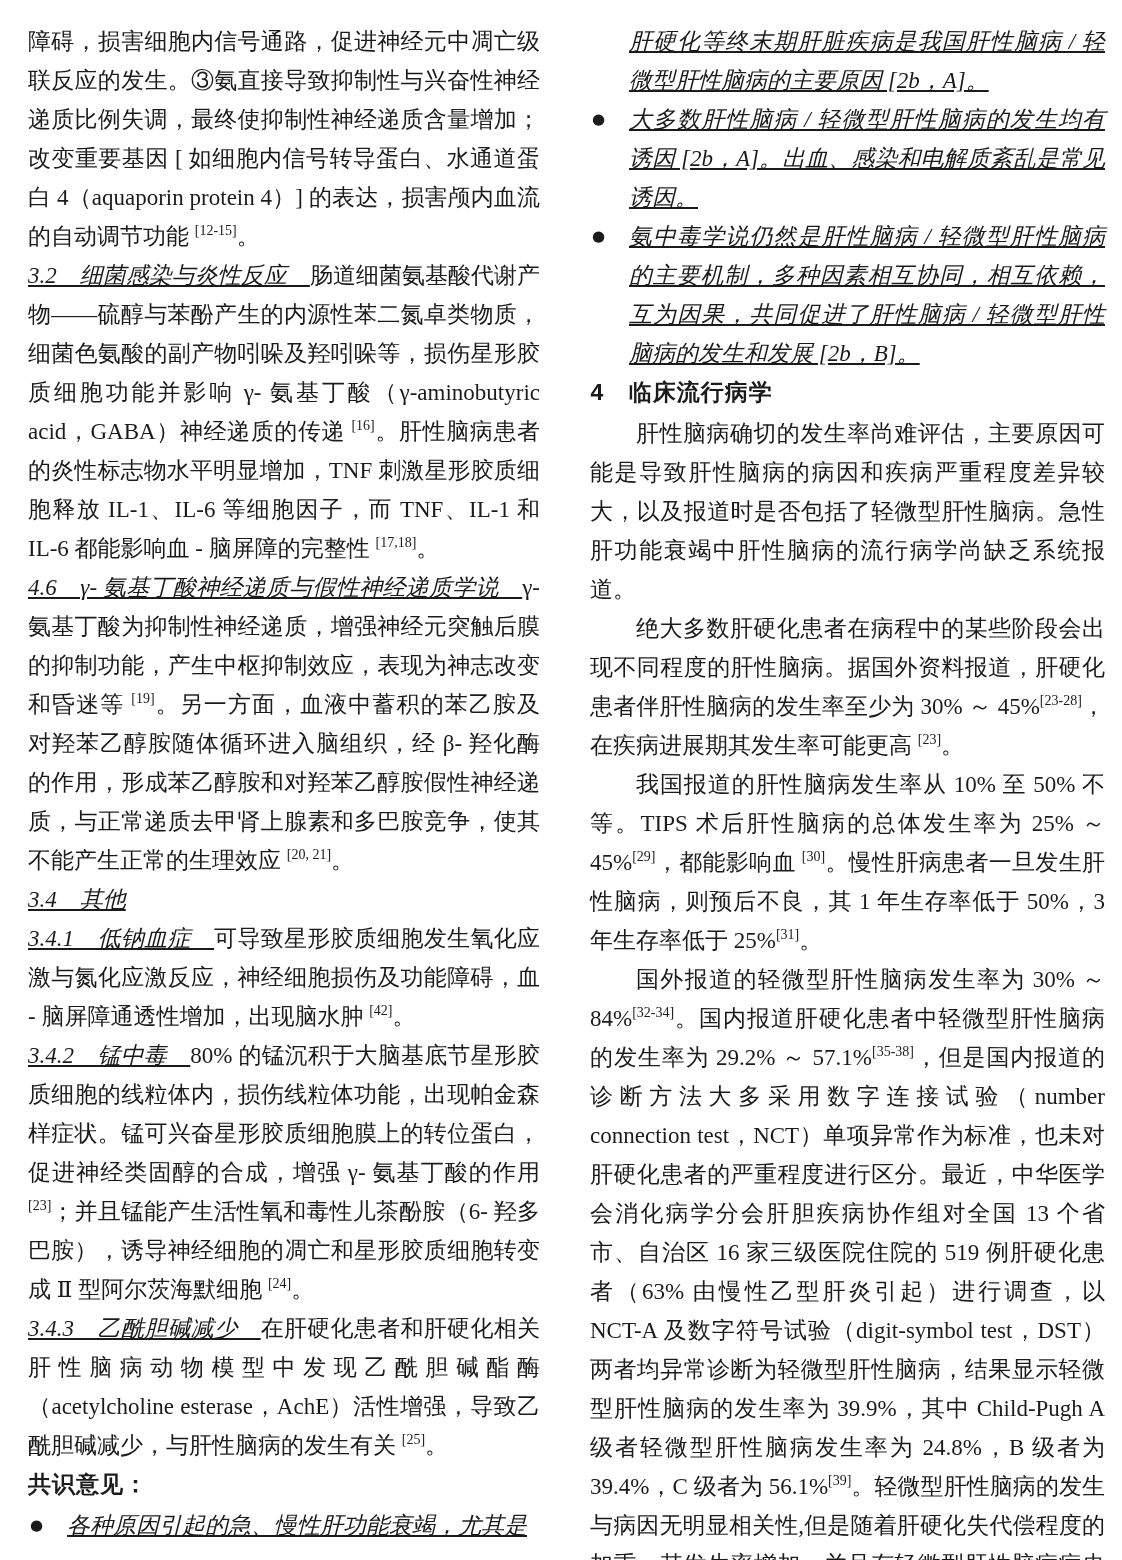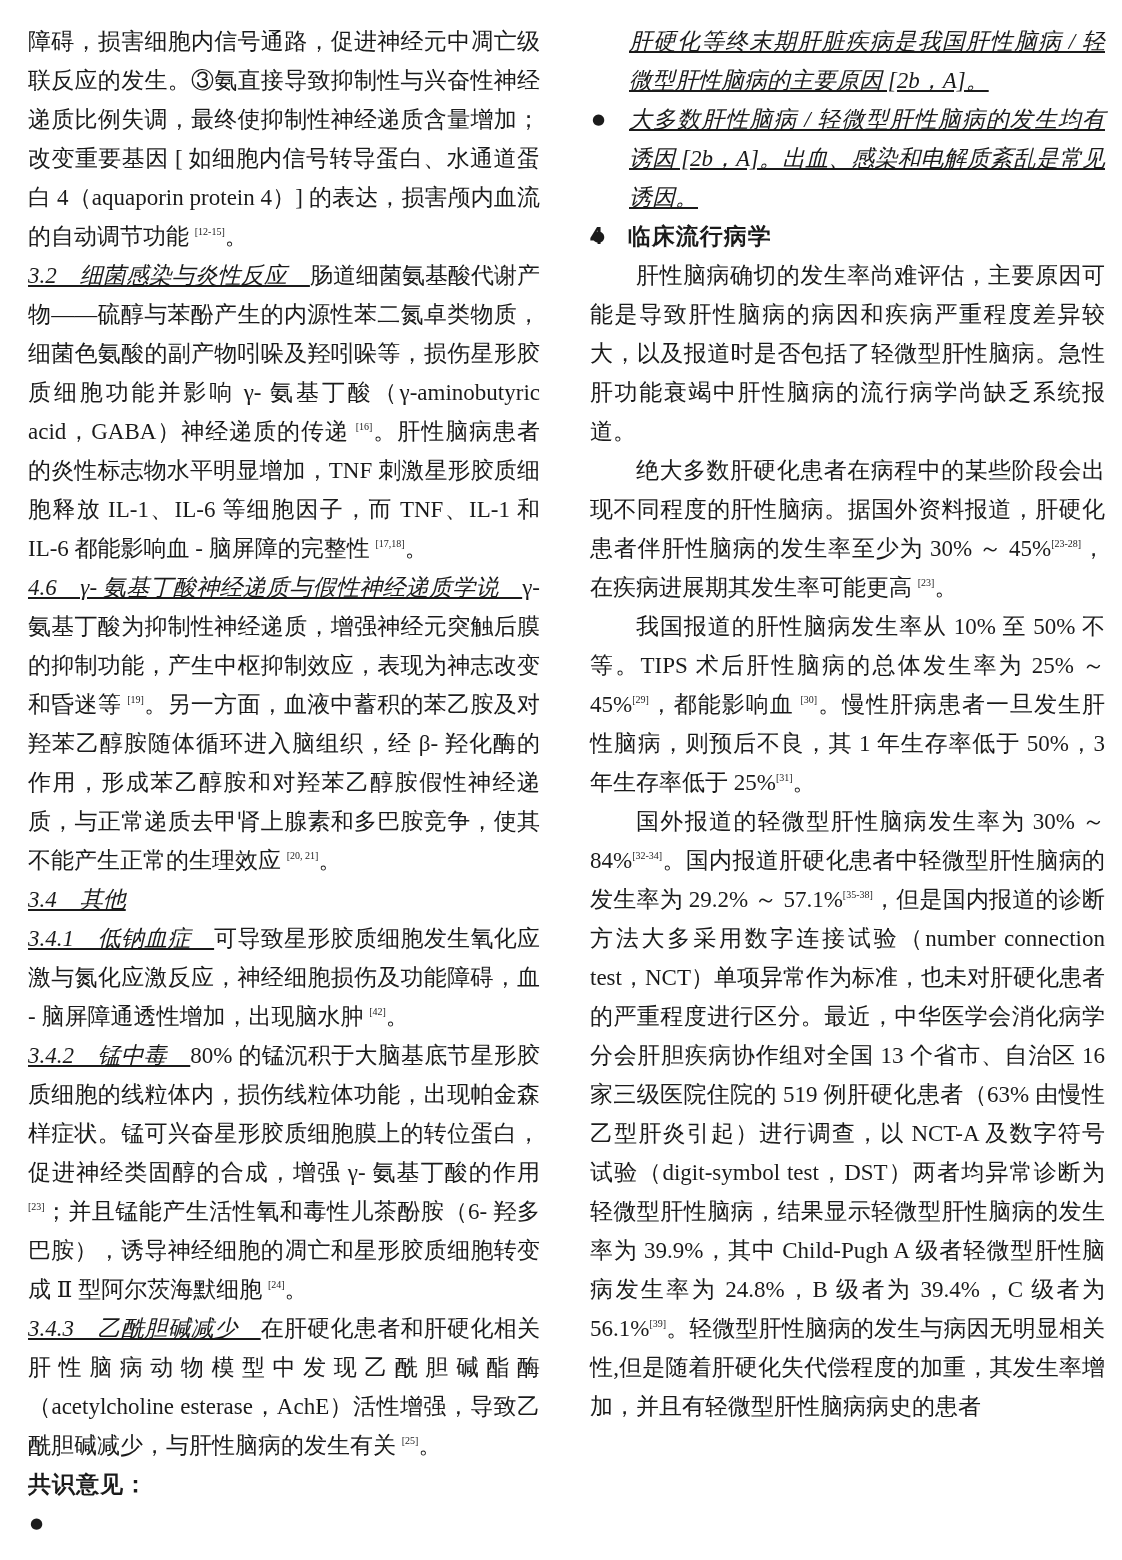--- a/index.html
+++ b/index.html
@@ -39,47 +39,47 @@
   }
   .bullet-cont{padding-left:39px;}
   .heading{
     font-family:"Liberation Sans","DejaVu Sans",sans-serif;
     font-weight:700;
     letter-spacing:1px;
   }
   .run-n{}
   .run-kai{font-style:italic;text-decoration:underline;}
   .run-hei{
-    font-family:Liberation Sans, sans-serif;
+    font-family:Liberation Mono, monospace;
     font-weight:700;font-style:normal;
   }
   .run-sup{
-    font-size:10px;
+    font-size:14px;
     vertical-align:super;
     line-height:0;
   }
 </style>
 </head>
 <body>
 
 <div class="page">
   <div class="col col-left">
       <div class="block para"><span class="run-n">障碍，损害细胞内信号通路，促进神经元中凋亡级联反应的发生。③氨直接导致抑制性与兴奋性神经递质比例失调，最终使抑制性神经递质含量增加；改变重要基因 [ 如细胞内信号转导蛋白、水通道蛋白 4（aquaporin protein 4）] 的表达，损害颅内血流的自动调节功能 </span><span class="run-sup">[12-15]</span><span class="run-n">。</span></div>
       <div class="block para"><span class="run-kai">3.2　细菌感染与炎性反应　</span><span class="run-n">肠道细菌氨基酸代谢产物——硫醇与苯酚产生的内源性苯二氮卓类物质，细菌色氨酸的副产物吲哚及羟吲哚等，损伤星形胶质细胞功能并影响 γ- 氨基丁酸（γ-aminobutyric acid，GABA）神经递质的传递 </span><span class="run-sup">[16]</span><span class="run-n">。肝性脑病患者的炎性标志物水平明显增加，TNF 刺激星形胶质细胞释放 IL-1、IL-6 等细胞因子，而 TNF、IL-1 和 IL-6 都能影响血 - 脑屏障的完整性 </span><span class="run-sup">[17,18]</span><span class="run-n">。</span></div>
       <div class="block para"><span class="run-kai">4.6　γ- 氨基丁酸神经递质与假性神经递质学说　</span><span class="run-n">γ- 氨基丁酸为抑制性神经递质，增强神经元突触后膜的抑制功能，产生中枢抑制效应，表现为神志改变和昏迷等 </span><span class="run-sup">[19]</span><span class="run-n">。另一方面，血液中蓄积的苯乙胺及对羟苯乙醇胺随体循环进入脑组织，经 β- 羟化酶的作用，形成苯乙醇胺和对羟苯乙醇胺假性神经递质，与正常递质去甲肾上腺素和多巴胺竞争，使其不能产生正常的生理效应 </span><span class="run-sup">[20, 21]</span><span class="run-n">。</span></div>
       <div class="block para"><span class="run-kai">3.4　其他</span></div>
       <div class="block para"><span class="run-kai">3.4.1　低钠血症　</span><span class="run-n">可导致星形胶质细胞发生氧化应激与氮化应激反应，神经细胞损伤及功能障碍，血 - 脑屏障通透性增加，出现脑水肿 </span><span class="run-sup">[42]</span><span class="run-n">。</span></div>
       <div class="block para"><span class="run-kai">3.4.2　锰中毒　</span><span class="run-n">80% 的锰沉积于大脑基底节星形胶质细胞的线粒体内，损伤线粒体功能，出现帕金森样症状。锰可兴奋星形胶质细胞膜上的转位蛋白，促进神经类固醇的合成，增强 γ- 氨基丁酸的作用 </span><span class="run-sup">[23]</span><span class="run-n">；并且锰能产生活性氧和毒性儿茶酚胺（6- 羟多巴胺），诱导神经细胞的凋亡和星形胶质细胞转变成 Ⅱ 型阿尔茨海默细胞 </span><span class="run-sup">[24]</span><span class="run-n">。</span></div>
       <div class="block para"><span class="run-kai">3.4.3　乙酰胆碱减少　</span><span class="run-n">在肝硬化患者和肝硬化相关肝性脑病动物模型中发现乙酰胆碱酯酶（acetylcholine esterase，AchE）活性增强，导致乙酰胆碱减少，与肝性脑病的发生有关 </span><span class="run-sup">[25]</span><span class="run-n">。</span></div>
       <div class="block heading"><span class="run-hei">共识意见：</span></div>
-      <div class="block bullet"><span class="marker">●</span></div>
+      <div class="block bullet"><span class="marker">●</span><span class="run-kai">各种原因引起的急、慢性肝功能衰竭，尤其是</span></div>
     </div>
   <div class="col col-right">
       <div class="block bullet-cont"><span class="run-kai">肝硬化等终末期肝脏疾病是我国肝性脑病 / 轻微型肝性脑病的主要原因 [2b，A]。</span></div>
       <div class="block bullet"><span class="marker">●</span><span class="run-kai">大多数肝性脑病 / 轻微型肝性脑病的发生均有诱因 [2b，A]。出血、感染和电解质紊乱是常见诱因。</span></div>
-      <div class="block bullet"><span class="marker">●</span></div>
+      <div class="block bullet"><span class="marker">●</span><span class="run-kai">氨中毒学说仍然是肝性脑病 / 轻微型肝性脑病的主要机制，多种因素相互协同，相互依赖，互为因果，共同促进了肝性脑病 / 轻微型肝性脑病的发生和发展 [2b，B]。</span></div>
       <div class="block heading"><span class="run-hei">4　临床流行病学</span></div>
       <div class="block para indent"><span class="run-n">肝性脑病确切的发生率尚难评估，主要原因可能是导致肝性脑病的病因和疾病严重程度差异较大，以及报道时是否包括了轻微型肝性脑病。急性肝功能衰竭中肝性脑病的流行病学尚缺乏系统报道。</span></div>
       <div class="block para indent"><span class="run-n">绝大多数肝硬化患者在病程中的某些阶段会出现不同程度的肝性脑病。据国外资料报道，肝硬化患者伴肝性脑病的发生率至少为 30% ～ 45%</span><span class="run-sup">[23-28]</span><span class="run-n">，在疾病进展期其发生率可能更高 </span><span class="run-sup">[23]</span><span class="run-n">。</span></div>
       <div class="block para indent"><span class="run-n">我国报道的肝性脑病发生率从 10% 至 50% 不等。TIPS 术后肝性脑病的总体发生率为 25% ～ 45%</span><span class="run-sup">[29]</span><span class="run-n">，都能影响血 </span><span class="run-sup">[30]</span><span class="run-n">。慢性肝病患者一旦发生肝性脑病，则预后不良，其 1 年生存率低于 50%，3 年生存率低于 25%</span><span class="run-sup">[31]</span><span class="run-n">。</span></div>
       <div class="block para indent"><span class="run-n">国外报道的轻微型肝性脑病发生率为 30% ～ 84%</span><span class="run-sup">[32-34]</span><span class="run-n">。国内报道肝硬化患者中轻微型肝性脑病的发生率为 29.2% ～ 57.1%</span><span class="run-sup">[35-38]</span><span class="run-n">，但是国内报道的诊断方法大多采用数字连接试验（number connection test，NCT）单项异常作为标准，也未对肝硬化患者的严重程度进行区分。最近，中华医学会消化病学分会肝胆疾病协作组对全国 13 个省市、自治区 16 家三级医院住院的 519 例肝硬化患者（63% 由慢性乙型肝炎引起）进行调查，以 NCT-A 及数字符号试验（digit-symbol test，DST）两者均异常诊断为轻微型肝性脑病，结果显示轻微型肝性脑病的发生率为 39.9%，其中 Child-Pugh A 级者轻微型肝性脑病发生率为 24.8%，B 级者为 39.4%，C 级者为 56.1%</span><span class="run-sup">[39]</span><span class="run-n">。轻微型肝性脑病的发生与病因无明显相关性,但是随着肝硬化失代偿程度的加重，其发生率增加，并且有轻微型肝性脑病病史的患者</span></div>
     </div>
 </div>
 
 </body></html>

